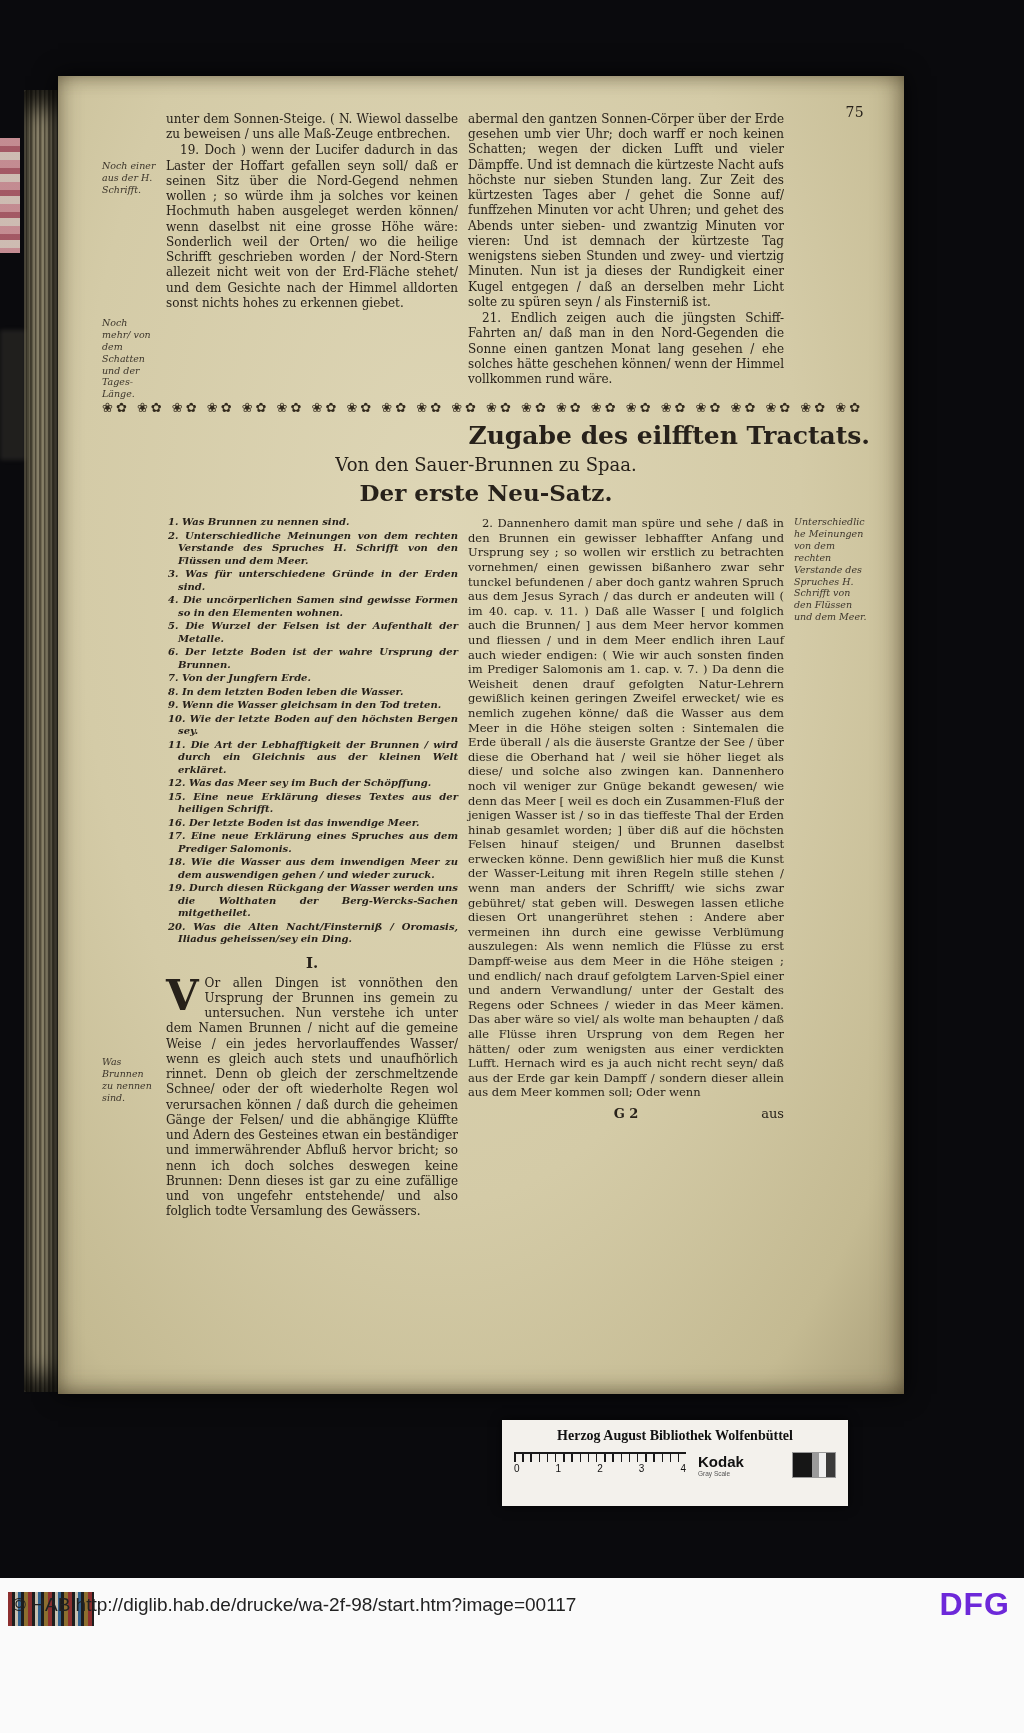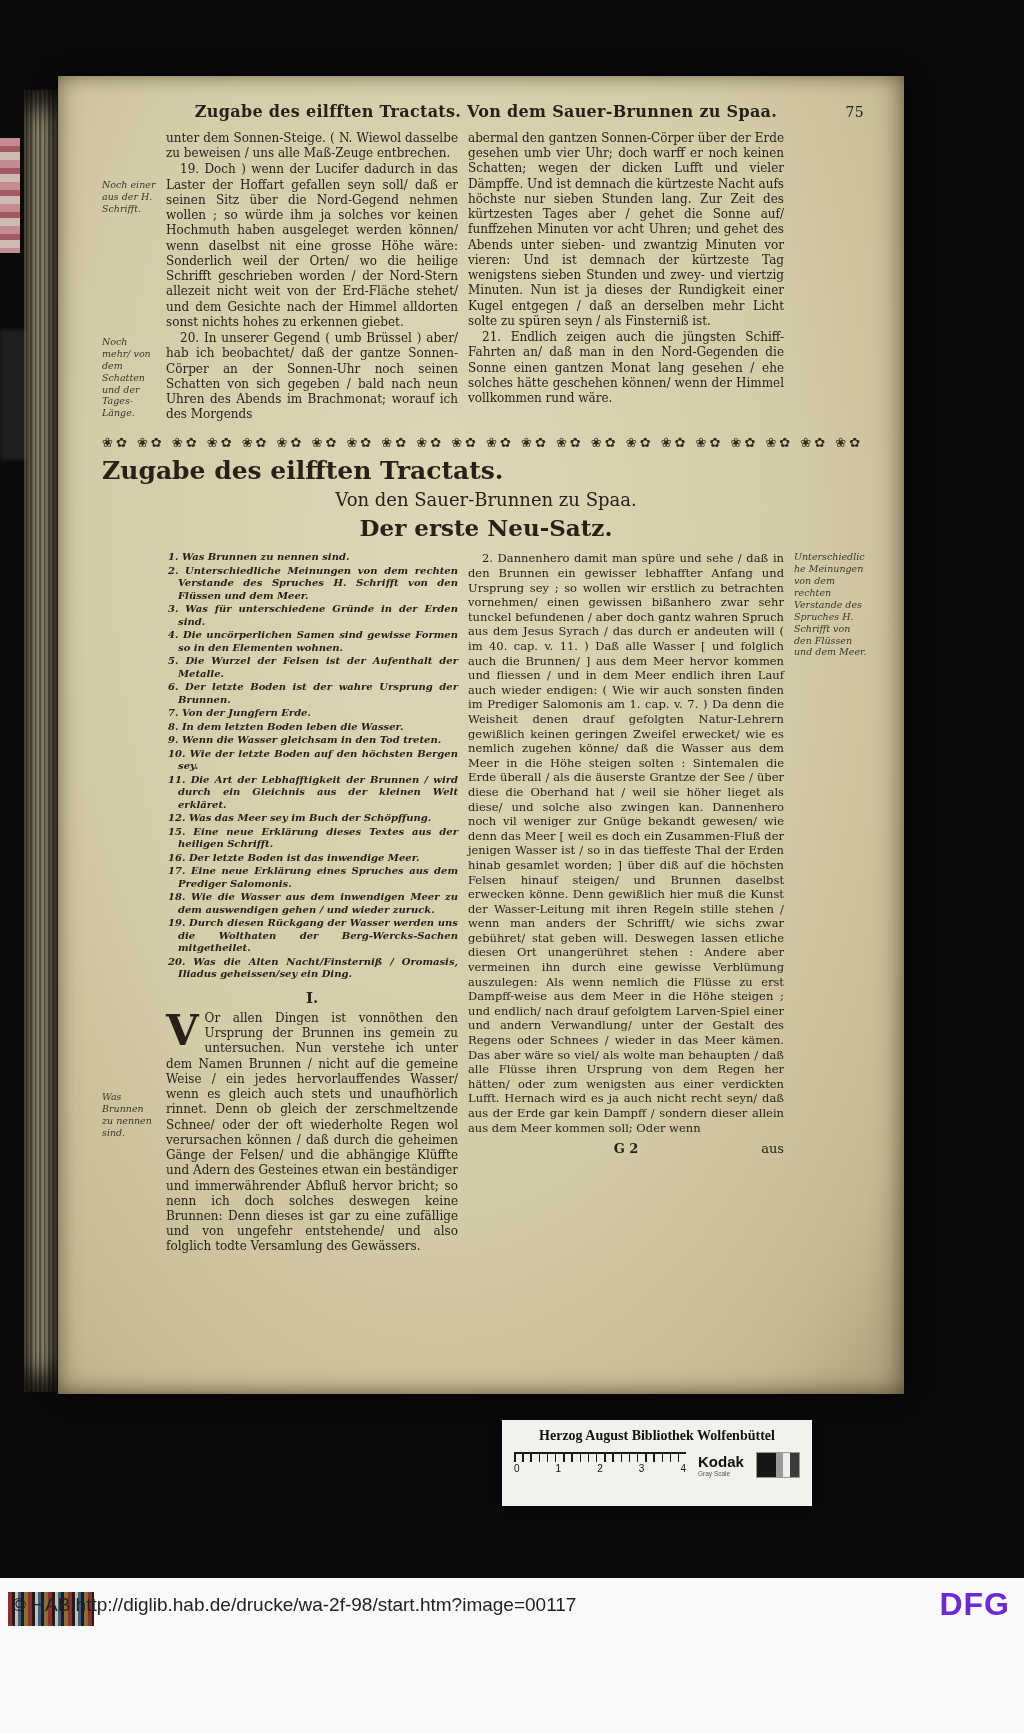--- a/index.html
+++ b/index.html
@@ -46,36 +46,36 @@
     color:#3b342a;overflow-wrap:anywhere;
   }
   .txt-col{font-size:12px;line-height:1.27;text-align:justify;}
   .txt-col p{margin:0 0 1px 0;}
   .p-num{text-indent:14px;}
   
   .ornament{
     text-align:center;font-size:13px;letter-spacing:3px;margin:12px 0 6px 0;
     white-space:nowrap;overflow:hidden;color:#32291c;
   }
-  .title1{text-align:left;font-size:25px;font-weight:bold;margin:6px 0 4px 0;}
+  .title1{text-align:right;font-size:25px;font-weight:bold;margin:6px 0 4px 0;}
   .title2{text-align:center;font-size:18px;margin:0 0 4px 0;}
   .title3{text-align:center;font-size:23px;font-weight:bold;margin:0 0 6px 0;}
   
   .index-list{font-size:10px;font-style:italic;line-height:1.25;}
   .idx{padding-left:12px;text-indent:-10px;margin-bottom:1px;text-align:justify;font-weight:bold;}
   .sec-heading{text-align:center;font-size:15px;font-weight:bold;margin:8px 0 4px 0;}
   .main-para{font-size:12px;line-height:1.27;text-align:justify;}
   .dropcap{float:left;font-size:42px;line-height:.8;font-weight:bold;padding:3px 6px 0 0;}
   .col2-para{font-size:11.5px;line-height:1.27;text-align:justify;text-indent:14px;}
   .sigrow{position:relative;margin-top:6px;font-size:13px;}
   .sig{display:block;text-align:center;font-weight:bold;}
   .catchword{position:absolute;right:0;top:0;}
   
   .card{
-    position:absolute;left:502px;top:1420px;width:310px;height:86px;
+    position:absolute;left:502px;top:1420px;width:346px;height:86px;
     background:#f3f1ec;box-shadow:0 0 10px rgba(0,0,0,.7);
     padding:8px 10px;box-sizing:border-box;
     font-family:"Liberation Serif", serif;color:#111;
   }
   .card-title{text-align:center;font-size:14px;font-weight:bold;margin-bottom:8px;}
   .card-row{display:flex;align-items:flex-start;gap:12px;padding:0 2px;}
   .ruler{width:172px;}
   .ruler-line{height:2px;background:#1a1a1a;}
   .ruler-ticks{height:8px;background:repeating-linear-gradient(to right,#1a1a1a 0 1.5px,transparent 1.5px 8.2px);}
   .ruler-labels{display:flex;justify-content:space-between;font-size:10px;font-family:"Liberation Sans",sans-serif;margin-top:1px;}
@@ -101,33 +101,31 @@
 </head>
 <body>
 
 <div class="spine-edges"></div>
 <div class="color-strip-top"></div>
 <div class="ghost-smudge"></div>
 
 <div class="page">
 
   <div class="running-header">
-    <span>Zugabe des eilfften Tractats. Von dem Sauer-Brunnen zu Spaa.</span>
     <span class="page-number">75</span>
   </div>
 
   <div class="grid4">
     <div class="margin-cell">
       <div class="margin-note" style="top:48px">Noch einer aus der H. Schrifft.</div>
       <div class="margin-note" style="top:205px">Noch mehr/ von dem Schatten und der Tages-Länge.</div>
     </div>
     <div class="txt-col">
       <p>unter dem Sonnen-Steige. ( N. Wiewol dasselbe zu beweisen / uns alle Maß-Zeuge entbrechen.</p>
       <p class="p-num">19. Doch ) wenn der Lucifer dadurch in das Laster der Hoffart gefallen seyn soll/ daß er seinen Sitz über die Nord-Gegend nehmen wollen ; so würde ihm ja solches vor keinen Hochmuth haben ausgeleget werden können/ wenn daselbst nit eine grosse Höhe wäre: Sonderlich weil der Orten/ wo die heilige Schrifft geschrieben worden / der Nord-Stern allezeit nicht weit von der Erd-Fläche stehet/ und dem Gesichte nach der Himmel alldorten sonst nichts hohes zu erkennen giebet.</p>
-      <p class="p-num">20. In unserer Gegend ( umb Brüssel ) aber/ hab ich beobachtet/ daß der gantze Sonnen-Cörper an der Sonnen-Uhr noch seinen Schatten von sich gegeben / bald nach neun Uhren des Abends im Brachmonat; worauf ich des Morgends</p>
     </div>
     <div class="txt-col">
       <p>abermal den gantzen Sonnen-Cörper über der Erde gesehen umb vier Uhr; doch warff er noch keinen Schatten; wegen der dicken Lufft und vieler Dämpffe. Und ist demnach die kürtzeste Nacht aufs höchste nur sieben Stunden lang. Zur Zeit des kürtzesten Tages aber / gehet die Sonne auf/ funffzehen Minuten vor acht Uhren; und gehet des Abends unter sieben- und zwantzig Minuten vor vieren: Und ist demnach der kürtzeste Tag wenigstens sieben Stunden und zwey- und viertzig Minuten. Nun ist ja dieses der Rundigkeit einer Kugel entgegen / daß an derselben mehr Licht solte zu spüren seyn / als Finsterniß ist.</p>
       <p class="p-num">21. Endlich zeigen auch die jüngsten Schiff-Fahrten an/ daß man in den Nord-Gegenden die Sonne einen gantzen Monat lang gesehen / ehe solches hätte geschehen können/ wenn der Himmel vollkommen rund wäre.</p>
     </div>
   </div>
 
   <div class="ornament">❀✿ ❀✿ ❀✿ ❀✿ ❀✿ ❀✿ ❀✿ ❀✿ ❀✿ ❀✿ ❀✿ ❀✿ ❀✿ ❀✿ ❀✿ ❀✿ ❀✿ ❀✿ ❀✿ ❀✿ ❀✿ ❀✿ ❀✿ ❀</div>
 
   <div class="title1">Zugabe des eilfften Tractats.</div>

